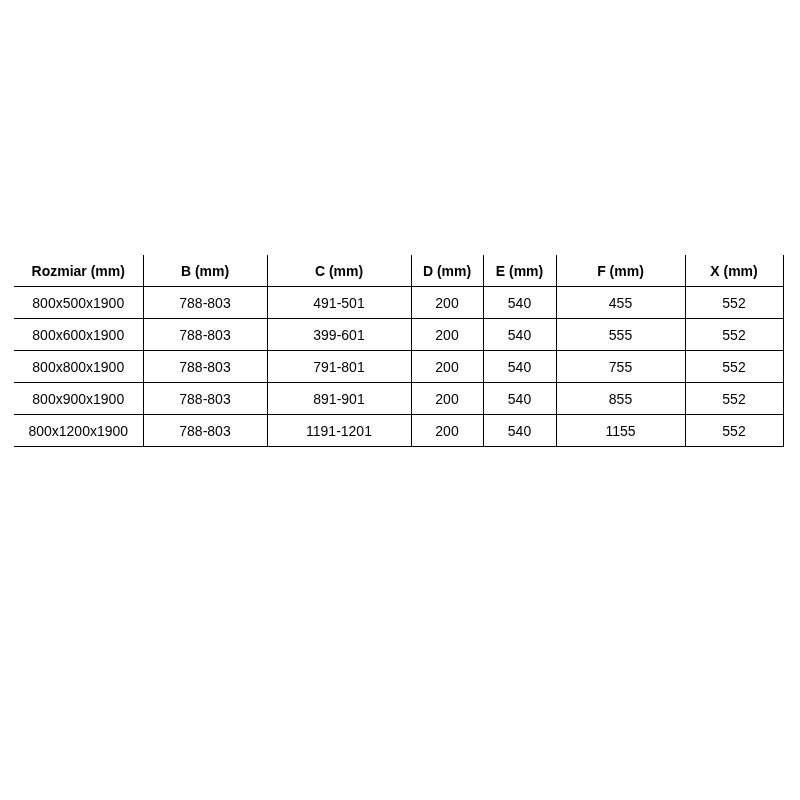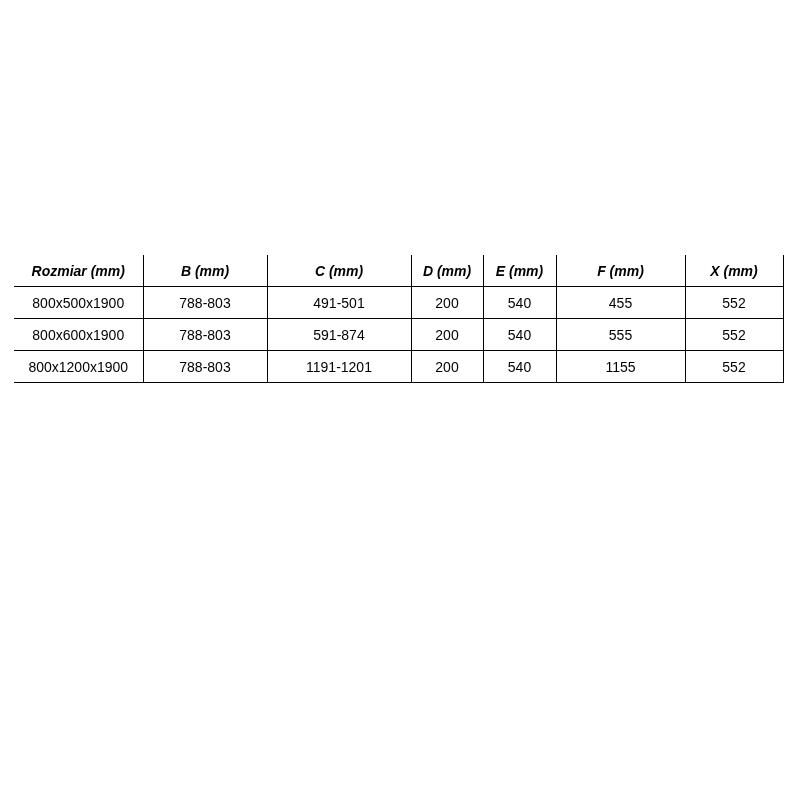--- a/index.html
+++ b/index.html
@@ -31,21 +31,20 @@
     padding: 0;
     height: 31px;
     font-size: 14px;
     color: #000000;
     white-space: nowrap;
     overflow: hidden;
   }
   table.size-table th {
     font-weight: bold;
     border-top: none;
-    font-style: italic;
   }
   table.size-table th:first-child,
   table.size-table td:first-child {
     border-left: none;
   }
 </style>
 </head>
 <body>
 
 <div class="table-wrap">
@@ -76,24 +75,42 @@
           <td>788-803</td>
           <td>491-501</td>
           <td>200</td>
           <td>540</td>
           <td>455</td>
           <td>552</td>
         </tr>
         <tr>
           <td>800x600x1900</td>
           <td>788-803</td>
-          <td>591-874</td>
+          <td>399-601</td>
           <td>200</td>
           <td>540</td>
           <td>555</td>
+          <td>552</td>
+        </tr>
+        <tr>
+          <td>800x800x1900</td>
+          <td>788-803</td>
+          <td>791-801</td>
+          <td>200</td>
+          <td>540</td>
+          <td>755</td>
+          <td>552</td>
+        </tr>
+        <tr>
+          <td>800x900x1900</td>
+          <td>788-803</td>
+          <td>891-901</td>
+          <td>200</td>
+          <td>540</td>
+          <td>855</td>
           <td>552</td>
         </tr>
         <tr>
           <td>800x1200x1900</td>
           <td>788-803</td>
           <td>1191-1201</td>
           <td>200</td>
           <td>540</td>
           <td>1155</td>
           <td>552</td>

